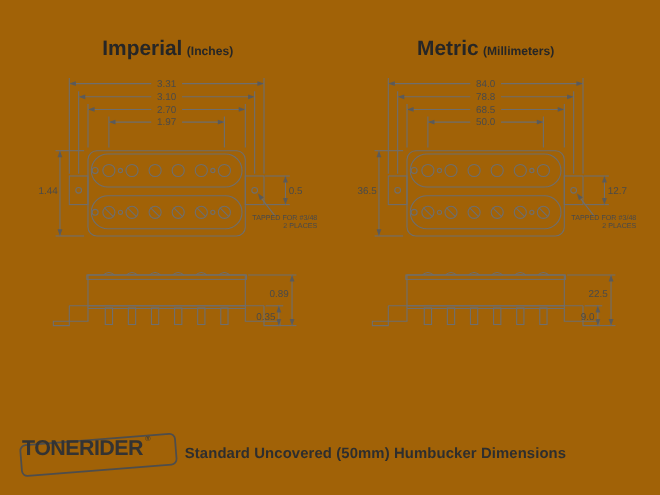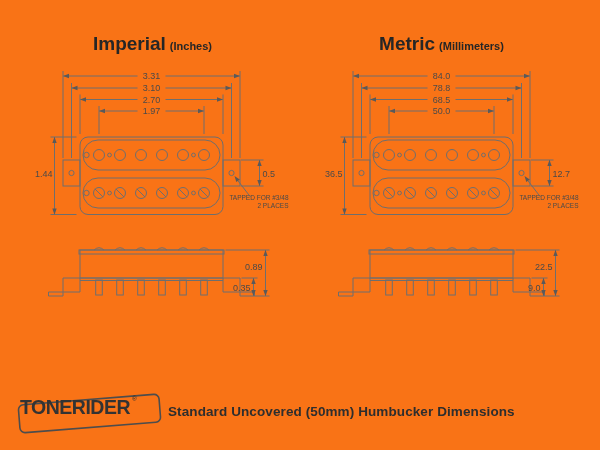--- a/index.html
+++ b/index.html
@@ -1,21 +1,21 @@
 <!DOCTYPE html>
 <html style="--line: #6e6e6e; --dim: #4a4a4a; --heading: #262626;"><head>
 <meta charset="utf-8">
 <style>
   :root{
     --line:#6e6e6e;
     --dim:#4a4a4a;
     --heading:#262626;
   }
   html,body{margin:0;padding:0;background:#fff;}
-  .page{position:relative;width:600px;height:450px;background:#f97316;overflow:hidden;}
+  .page{position:relative;width:600px;height:450px;background:#a16207;overflow:hidden;}
   svg{display:block;}
   svg text{font-family:"Liberation Sans", sans-serif;}
   .title{font-size:19px;font-weight:bold;fill:var(--heading);}
   .unit{font-size:11px;font-weight:bold;}
   .dim{font-size:9px;fill:var(--dim);}
   .note{font-size:6.5px;fill:var(--dim);}
   .logo-text{font-size:19.5px;font-weight:bold;fill:#333;letter-spacing:-0.5px;}
   .reg{font-size:6.5px;fill:#333;}
   .caption{font-size:13.5px;font-weight:bold;fill:#2e2e2e;letter-spacing:0.1px;}
   .geom line,.geom path,.geom rect,.geom circle{stroke:var(--line);fill:none;stroke-width:1;}

